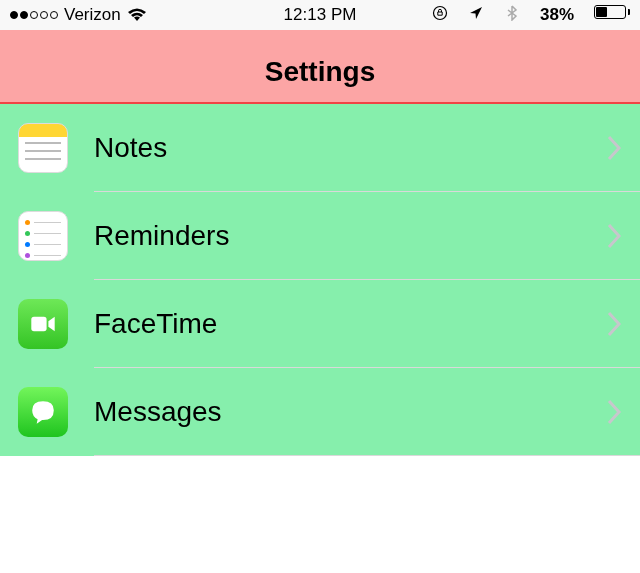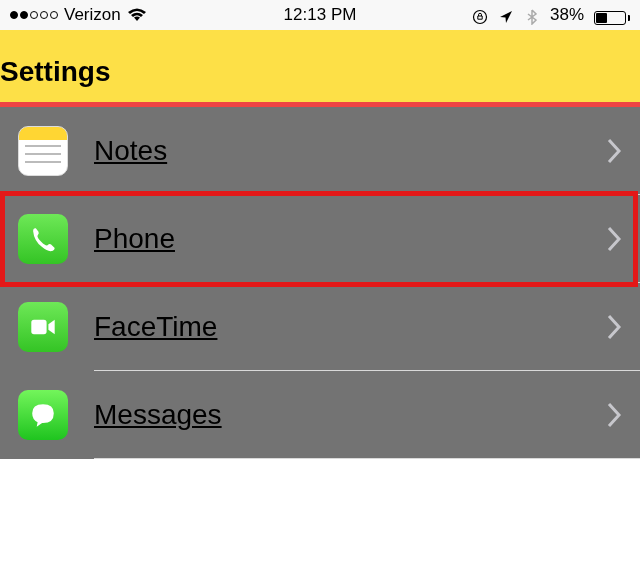--- a/index.html
+++ b/index.html
@@ -24,22 +24,23 @@
       font-size: 17px;
       color: #000;
     }
     .status-left {
       display: flex;
       align-items: center;
       gap: 6px;
     }
     .status-right {
       display: flex;
-      align-items: flex-end;
-      gap: 10px;
+      align-items: flex-start;
+      gap: 20px;
+      font-weight: bold;
     }
     .status-center {
       font-weight: 400;
       position: absolute;
       left: 50%;
       transform: translateX(-50%);
     }
     .signal-dots {
       display: flex;
       gap: 2px;
@@ -79,33 +80,32 @@
       background: #000;
       border-radius: 1px;
     }
     .battery-tip {
       width: 2px;
       height: 6px;
       background: #000;
       border-radius: 0 1px 1px 0;
     }
     .header {
-      background: #fde047;
-      text-align: left;
+      background: #fca5a5;
+      text-align: center;
       padding: 26px 0 14px 0;
-      border-bottom: 5px solid #ef4444;
+      border-bottom: 2px solid #ef4444;
     }
     .header-title {
       font-size: 28px;
       font-weight: 600;
       color: #000;
     }
     .settings-list {
-      background: #737373;
-      text-decoration: underline;
+      background: #86efac;
     }
     .settings-row {
       display: flex;
       align-items: center;
       padding: 12px 18px;
       position: relative;
       height: 88px;
     }
     .row-icon {
       width: 50px;
@@ -249,34 +249,42 @@
 
   <div class="settings-row">
     <div class="row-icon icon-notes"></div>
     <div class="row-label">Notes</div>
     <svg class="chevron" viewBox="0 0 16 26">
         <path d="M3 2 L13 13 L3 24" fill="none" stroke="#c7c7cc" stroke-width="3"></path>
       </svg>
     <div class="row-divider"></div>
   </div>
 
-
-  <div class="settings-row" style="position:relative">
-    <div class="highlight-box"></div>
-    <div class="row-icon icon-phone">
-      <svg viewBox="0 0 40 40" width="36" height="36">
-        <path d="M11 8 Q9 8 9 11 Q10 22 19 29 Q26 35 31 33 Q33 32 33 30 L29 26 Q27 25 25 27 Q23 28 18 23 Q13 18 14 16 Q16 14 15 12 L12 8 Q11 8 11 8 Z" fill="#fff"></path>
-      </svg>
-    </div>
-    <div class="row-label">Phone</div>
+  <div class="settings-row">
+    <div class="row-icon icon-reminders">
+      <div class="dots-col">
+        <div class="dot" style="background:#ff9500"></div>
+        <div class="dot" style="background:#34c759"></div>
+        <div class="dot" style="background:#007aff"></div>
+        <div class="dot" style="background:#af52de"></div>
+      </div>
+      <div class="lines-col">
+        <div class="line"></div>
+          <div class="line"></div>
+          <div class="line"></div>
+          <div class="line"></div>
+      </div>
+    </div>
+    <div class="row-label">Reminders</div>
     <svg class="chevron" viewBox="0 0 16 26">
         <path d="M3 2 L13 13 L3 24" fill="none" stroke="#c7c7cc" stroke-width="3"></path>
       </svg>
     <div class="row-divider"></div>
   </div>
+
 
   <div class="settings-row">
     <div class="row-icon icon-facetime">
       <svg viewBox="0 0 40 40" width="36" height="36">
         <rect x="7" y="12" width="17" height="16" rx="3" fill="#fff"></rect>
         <path d="M26 17 L33 12 V28 L26 23 Z" fill="#fff"></path>
       </svg>
     </div>
     <div class="row-label">FaceTime</div>
     <svg class="chevron" viewBox="0 0 16 26">

